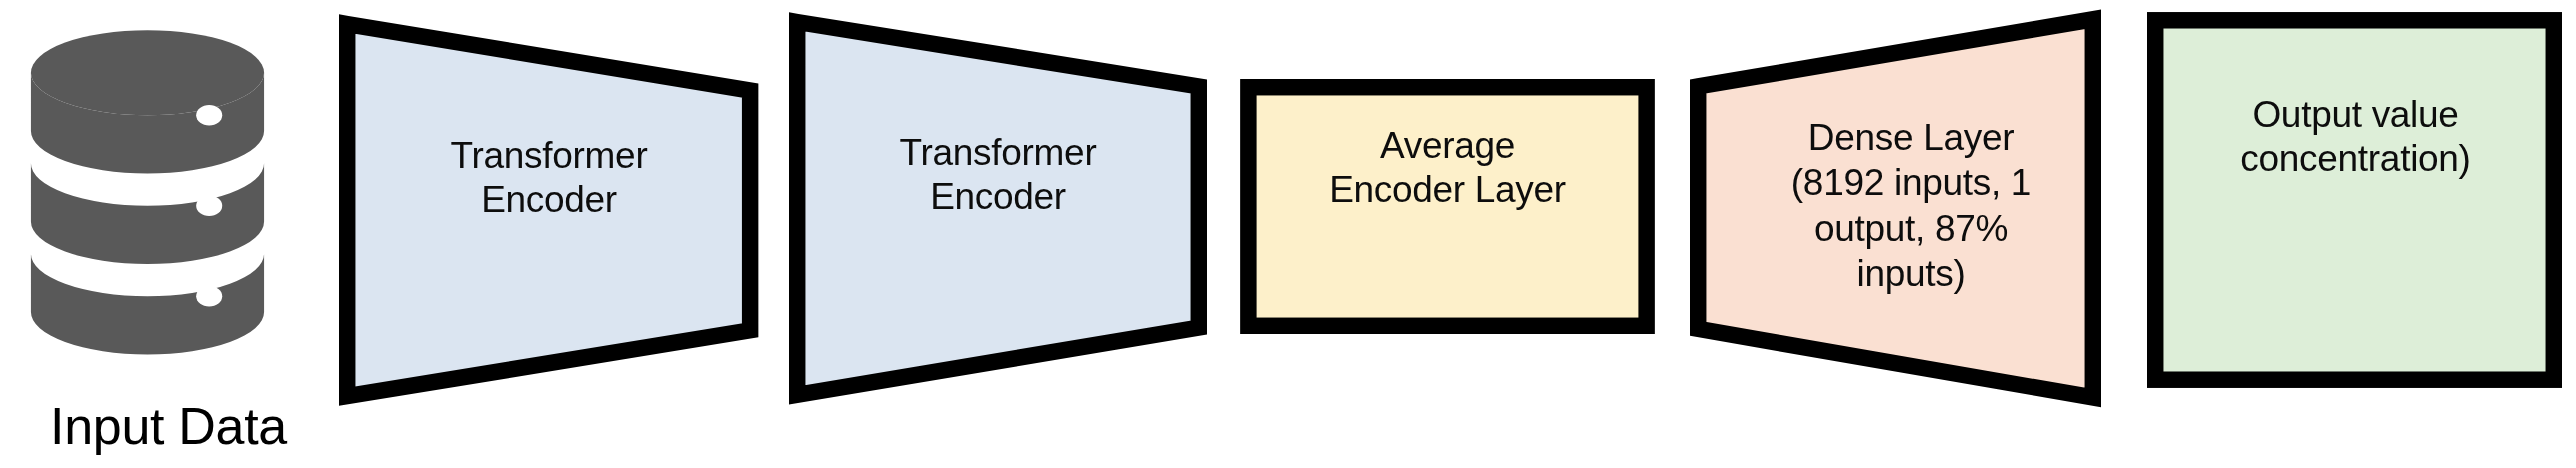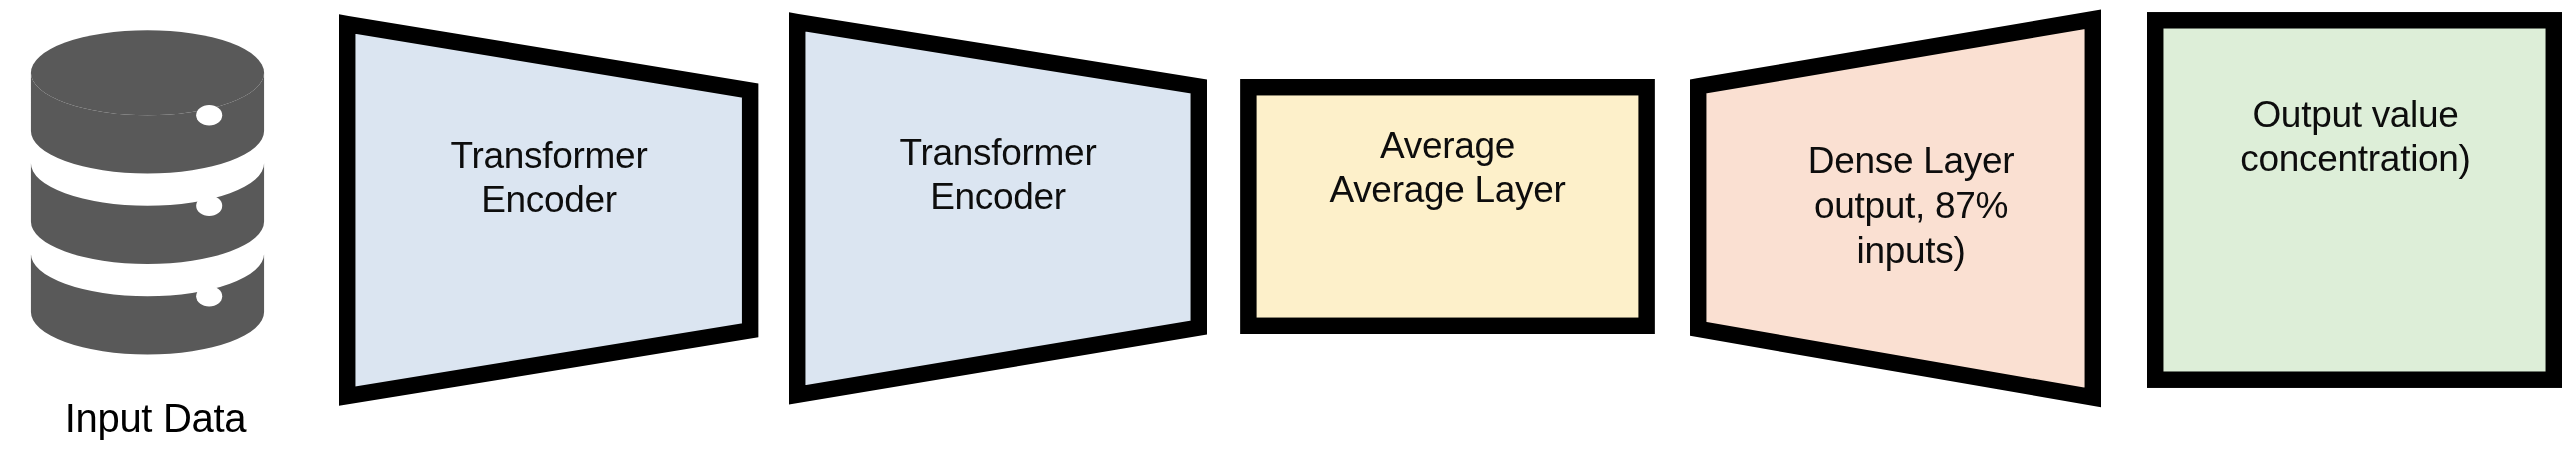--- a/index.html
+++ b/index.html
@@ -45,27 +45,28 @@
 
   
   #input-data-node {
     left: 0px;
     top: 0px;
     width: 295px;
     height: 469px;
   }
   #input-data-caption {
     position: absolute;
-    left: 8px;
+    left: 0px;
     top: 396px;
     width: 295px;
     text-align: center;
-    font-size: 40px;
+    font-size: 52px;
     color: #000000;
     letter-spacing: -0.3px;
+    padding-left: 21px;
   }
 
   
   #encoder-1-node { left: 339px; top: 0px;  width: 418px; height: 425px; }
   #encoder-1-label { left: 357px; top: 75px; width: 384px; height: 206px; }
 
   
   #encoder-2-node { left: 789px; top: 0px; width: 418px; height: 425px; }
   #encoder-2-label { left: 806px; top: 72px; width: 384px; height: 206px; }
 
@@ -130,30 +131,31 @@
     <span>Encoder</span>
   </div>
 
   <div class="node" id="pooling-node">
     <svg width="415" height="255" viewBox="0 0 605 372">
       <rect x="12" y="12" width="581" height="348" fill="#fdf0ca" stroke="#000000" stroke-width="24"></rect>
     </svg>
   </div>
   <div class="node-label" id="pooling-label">
     <span>Average</span>
-    <span>Average Layer</span>
+    <span>Encoder Layer</span>
   </div>
 
   <div class="node" id="dense-node">
     <svg width="411" height="425" viewBox="0 0 600 620">
       <polygon points="12,126 588,28 588,580 12,480" fill="#fae0d2" stroke="#000000" stroke-width="24" stroke-linejoin="miter"></polygon>
     </svg>
   </div>
   <div class="node-label" id="dense-label">
     <span>Dense Layer</span>
+    <span>(8192 inputs, 1</span>
     <span>output, 87%</span>
     <span>inputs)</span>
   </div>
 
   <div class="node" id="output-node">
     <svg width="415" height="376" viewBox="0 0 605 548">
       <rect x="12" y="12" width="581" height="524" fill="#ddeed8" stroke="#000000" stroke-width="24"></rect>
     </svg>
   </div>
   <div class="node-label" id="output-label">

